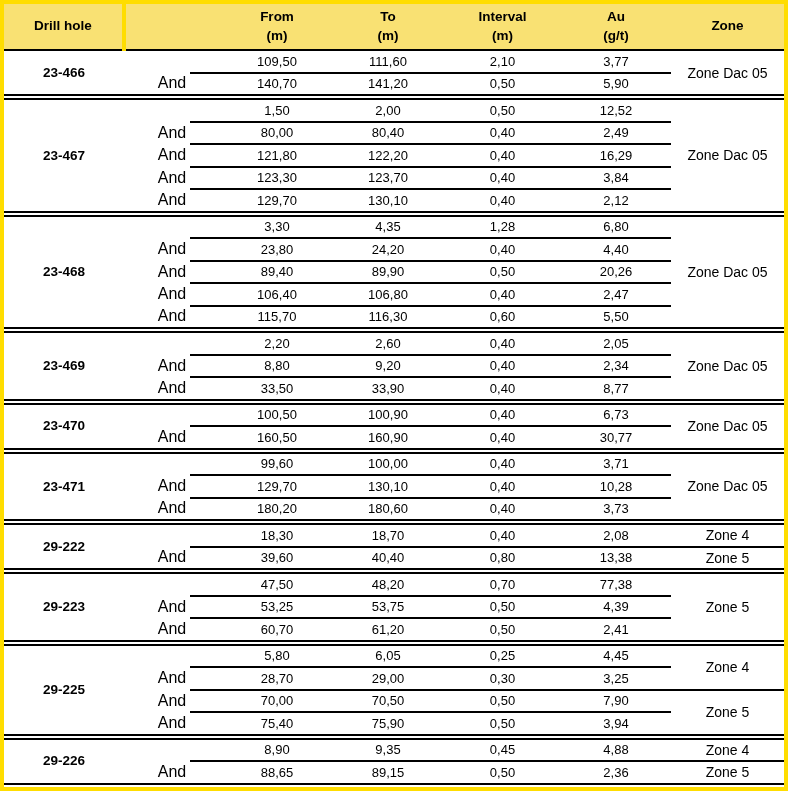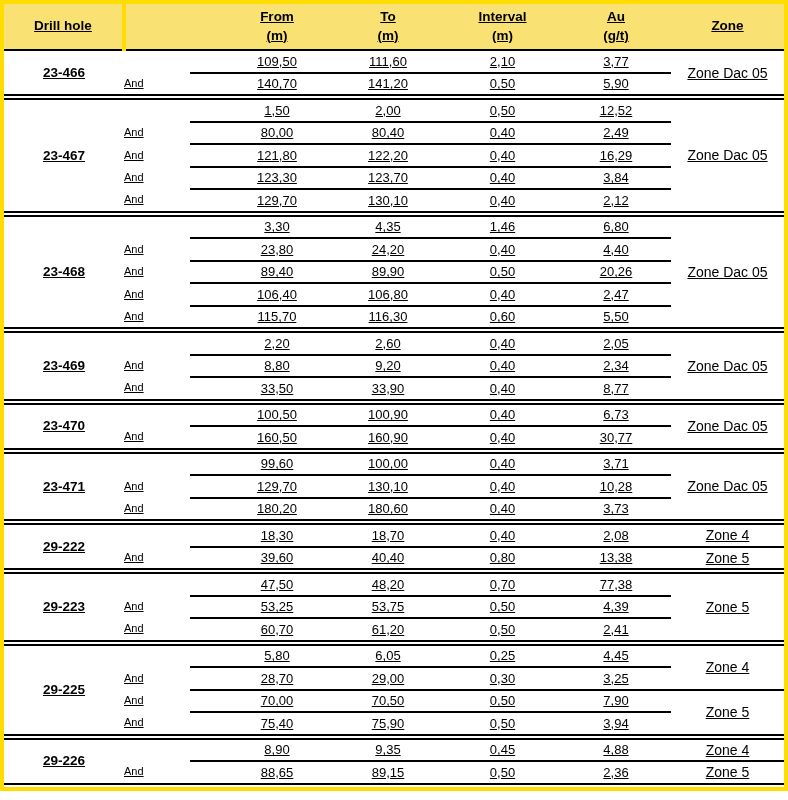--- a/index.html
+++ b/index.html
@@ -12,21 +12,20 @@
     width:788px;height:800px;
     font-family:"Liberation Sans",sans-serif;
     color:#000;
   }
   .frame{
     box-sizing:border-box;
     width:788px;
     border:4px solid var(--yellow);
     padding-bottom:2px;
     background:#fff;
-    text-decoration:underline;
   }
   table{
     border-collapse:collapse;
     width:100%;
     table-layout:fixed;
     border-bottom:2px solid var(--line);
   }
   col.w-drill{width:120px;}
   col.w-and{width:98px;}
   col.w-from{width:110px;}
@@ -54,22 +53,22 @@
     text-align:center;
     vertical-align:middle;
     padding:0;
     font-size:13px;
     height:20.5px;
     line-height:1;
     white-space:nowrap;
   }
   td.c-drill{font-weight:bold;font-size:13.5px;text-align:center;}
   td.c-and{
-    text-align:left;
-    font-size:11px;
+    text-align:center;
+    font-size:16px;
     padding-right:2px;
   }
   td.c-zone{font-size:14px;}
 
   td.sep{border-bottom:2px solid var(--line);}
   td.c-and.sep{border-bottom:none;position:relative;}
   td.c-and.sep::after{
     content:"";
     position:absolute;
     left:66px;right:0;bottom:-1px;
@@ -173,21 +172,21 @@
           <td class="c-interval">0,40</td>
           <td class="c-au">2,12</td>
         </tr>
       </tbody>
       <tbody class="group">
         <tr>
           <td class="c-drill" rowspan="5">23-468</td>
           <td class="c-and sep"></td>
           <td class="c-from sep">3,30</td>
           <td class="c-to sep">4,35</td>
-          <td class="c-interval sep">1,46</td>
+          <td class="c-interval sep">1,28</td>
           <td class="c-au sep">6,80</td>
           <td class="c-zone" rowspan="5">Zone Dac 05</td>
         </tr>
         <tr>
           <td class="c-and sep">And</td>
           <td class="c-from sep">23,80</td>
           <td class="c-to sep">24,20</td>
           <td class="c-interval sep">0,40</td>
           <td class="c-au sep">4,40</td>
         </tr>

